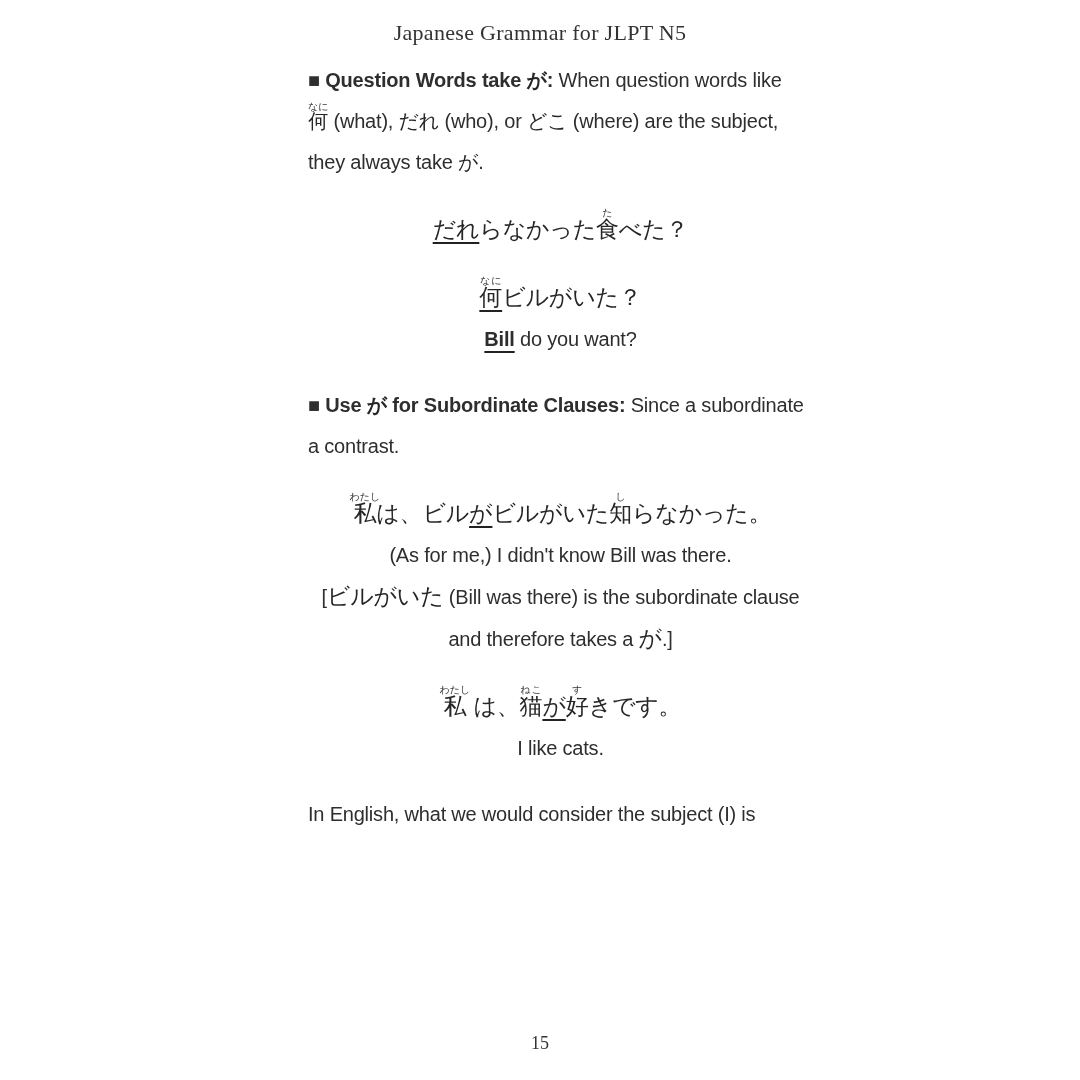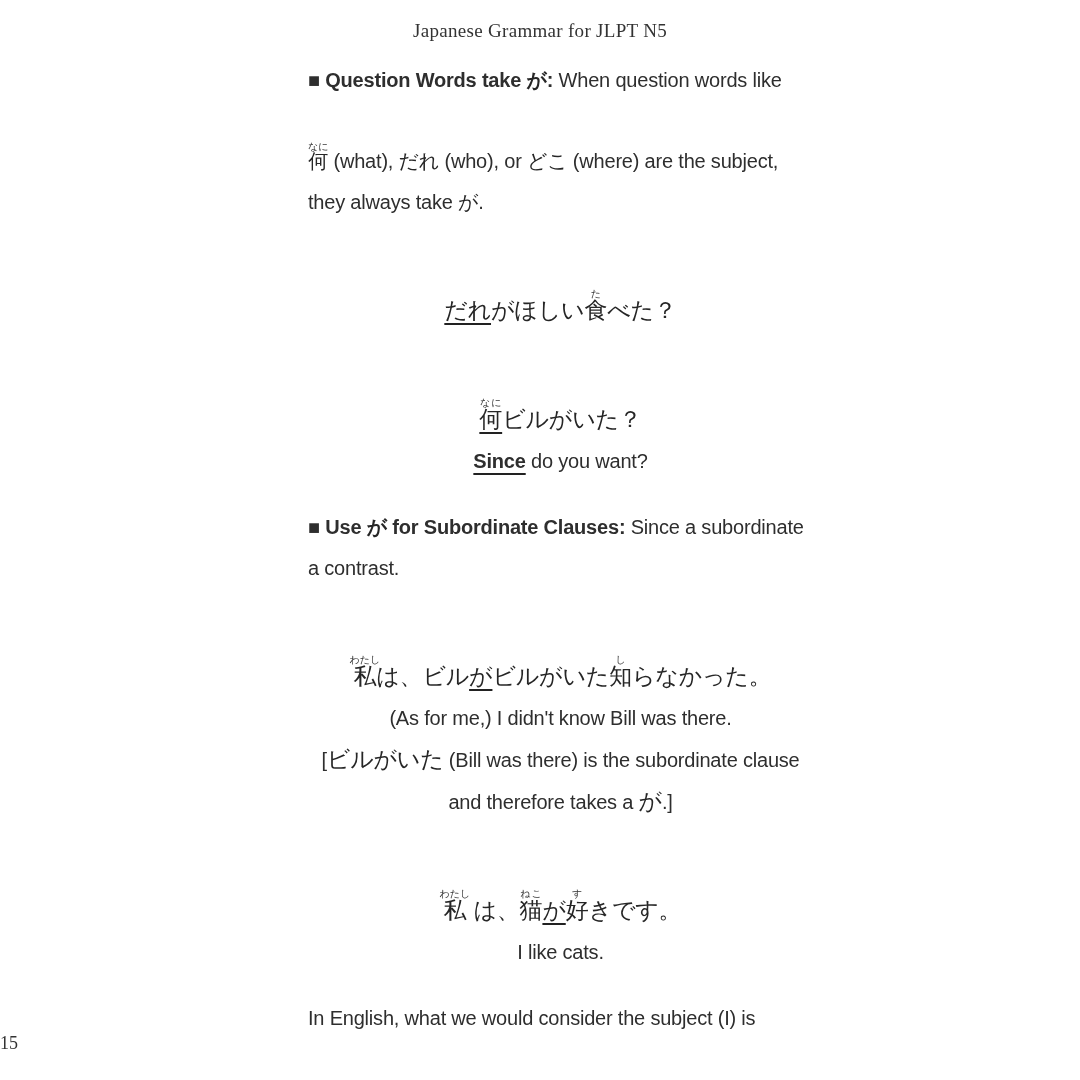--- a/index.html
+++ b/index.html
@@ -15,21 +15,21 @@
     font-family: "Liberation Sans", sans-serif;
     color: #2e2e2e;
   }
   .page-header {
     position: absolute;
     top: 20px;
     left: 0;
     width: 100%;
     text-align: center;
     font-family: "Liberation Serif", serif;
-    font-size: 19px;
+    font-size: 22px;
     color: #333333;
     letter-spacing: 0.3px;
   }
   .body-col {
     position: absolute;
     left: 308px;
     top: 60px;
     width: 505px;
   }
   .block {
@@ -53,50 +53,49 @@
     text-decoration: underline;
     text-decoration-thickness: 2px;
     text-underline-offset: 5px;
     text-decoration-color: #222222;
   }
   ruby { ruby-position: over; }
   ruby rt {
     font-size: 10px;
     letter-spacing: 0;
     color: #333333;
-    margin-top: 40px;
   }
   .page-footer {
     position: absolute;
     bottom: 26px;
     left: 0;
     width: 100%;
-    text-align: left;
+    text-align: center;
     font-family: "Liberation Serif", serif;
     font-size: 18px;
     color: #333333;
   }
 </style>
 </head>
 <body>
 
 <div class="page-header">Japanese Grammar for JLPT N5</div>
 
 <div class="body-col">
     <div class="block left">
       <div class="line"><span class="b ">■ Question Words take </span><span class="b ja ">が</span><span class="b ">: </span><span class="">When question words like</span></div>
       <div class="line"><ruby class="ja "><span>何</span><rt>なに</rt></ruby><span class=""> (what), </span><span class="ja ">だれ</span><span class=""> (who), or </span><span class="ja ">どこ</span><span class=""> (where) are the subject,</span></div>
       <div class="line"><span class="">they always take </span><span class="ja ">が</span><span class="">.</span></div>
     </div>
     <div class="block center">
-      <div class="line"><span class="ja u ">だれ</span><span class="ja ">がほしい</span><ruby class="ja "><span>食</span><rt>た</rt></ruby><span class="ja ">べた？</span></div>
+      <div class="line"><span class="ja u ">だれ</span><span class="ja ">らなかった</span><ruby class="ja "><span>食</span><rt>た</rt></ruby><span class="ja ">べた？</span></div>
     </div>
     <div class="block center">
       <div class="line"><ruby class="ja u "><span>何</span><rt>なに</rt></ruby><span class="ja ">ビルがいた？</span></div>
-      <div class="line"><span class="b u ">Since</span><span class=""> do you want?</span></div>
+      <div class="line"><span class="b u ">Bill</span><span class=""> do you want?</span></div>
     </div>
     <div class="block left">
       <div class="line"><span class="b ">■ Use </span><span class="b ja ">が</span><span class="b "> for Subordinate Clauses: </span><span class="">Since a subordinate</span></div>
       <div class="line"><span class="">a contrast.</span></div>
     </div>
     <div class="block center">
       <div class="line"><ruby class="ja "><span>私</span><rt>わたし</rt></ruby><span class="ja ">は、ビル</span><span class="ja u ">が</span><span class="ja ">ビルがいた</span><ruby class="ja "><span>知</span><rt>し</rt></ruby><span class="ja ">らなかった。</span></div>
       <div class="line"><span class="">(As for me,) I didn't know Bill was there.</span></div>
       <div class="line"><span class="">[</span><span class="ja ">ビルがいた</span><span class=""> (Bill was there) is the subordinate clause</span></div>
       <div class="line"><span class="">and therefore takes a </span><span class="ja ">が</span><span class="">.]</span></div>

